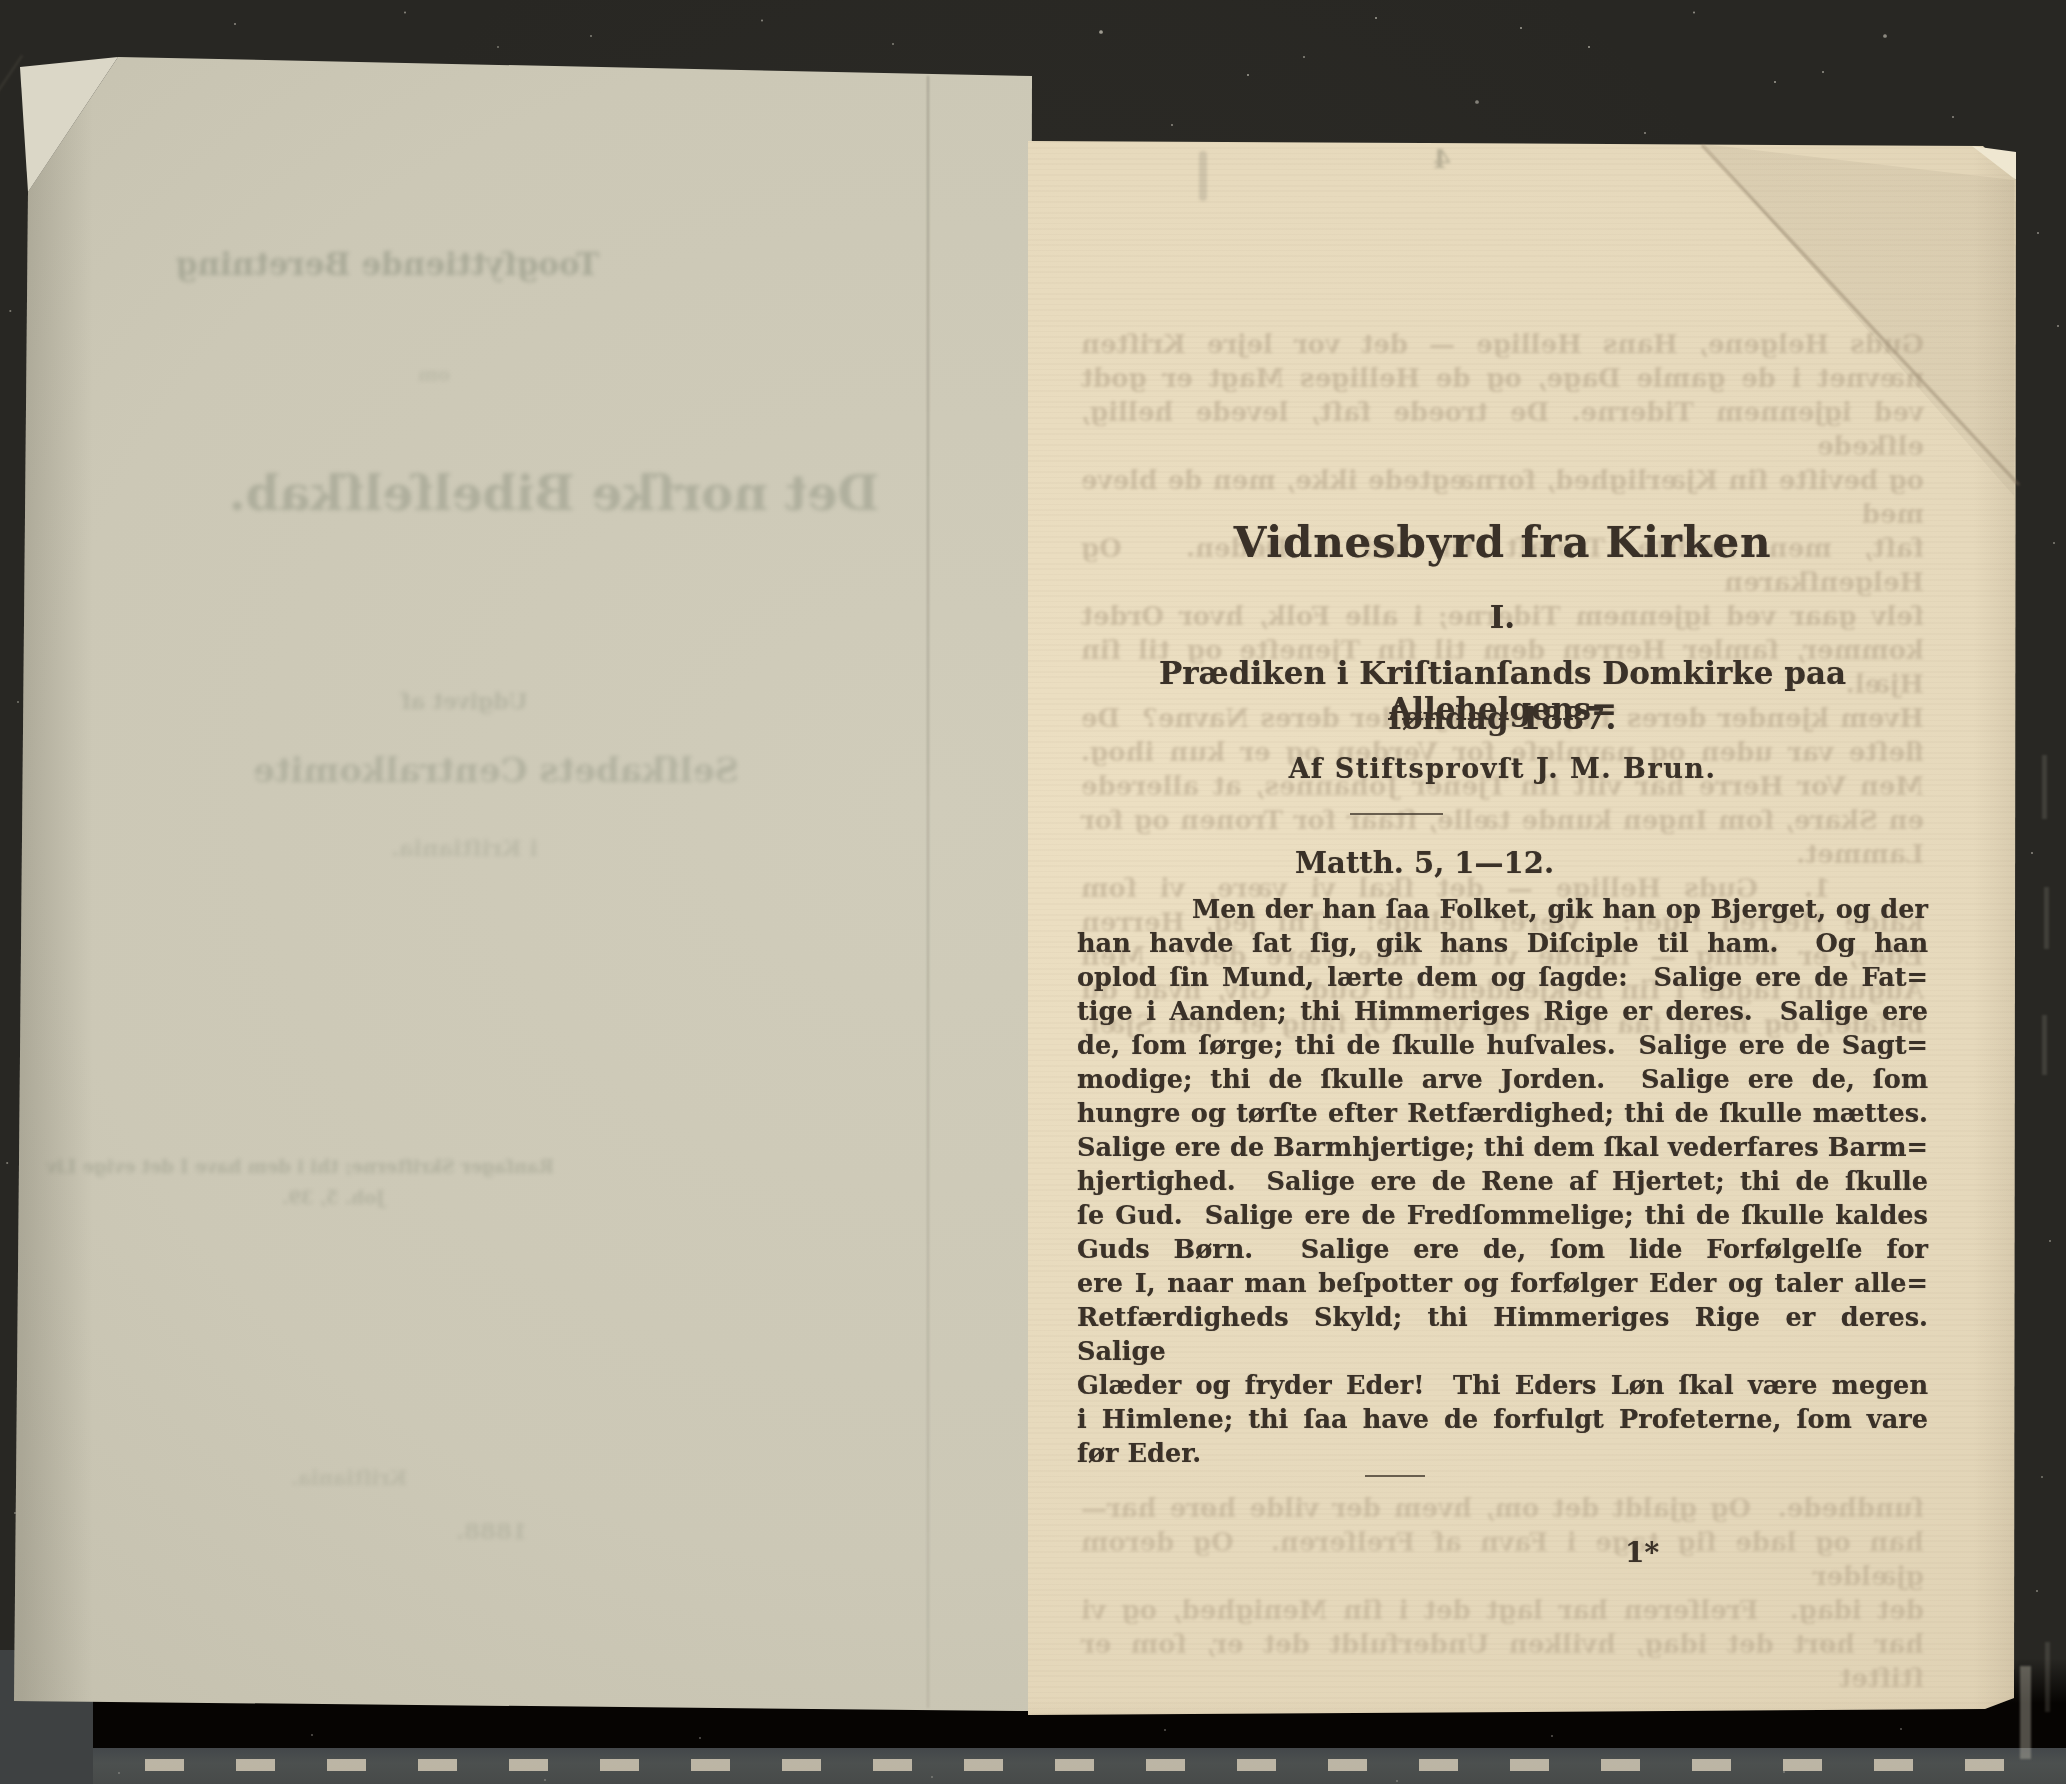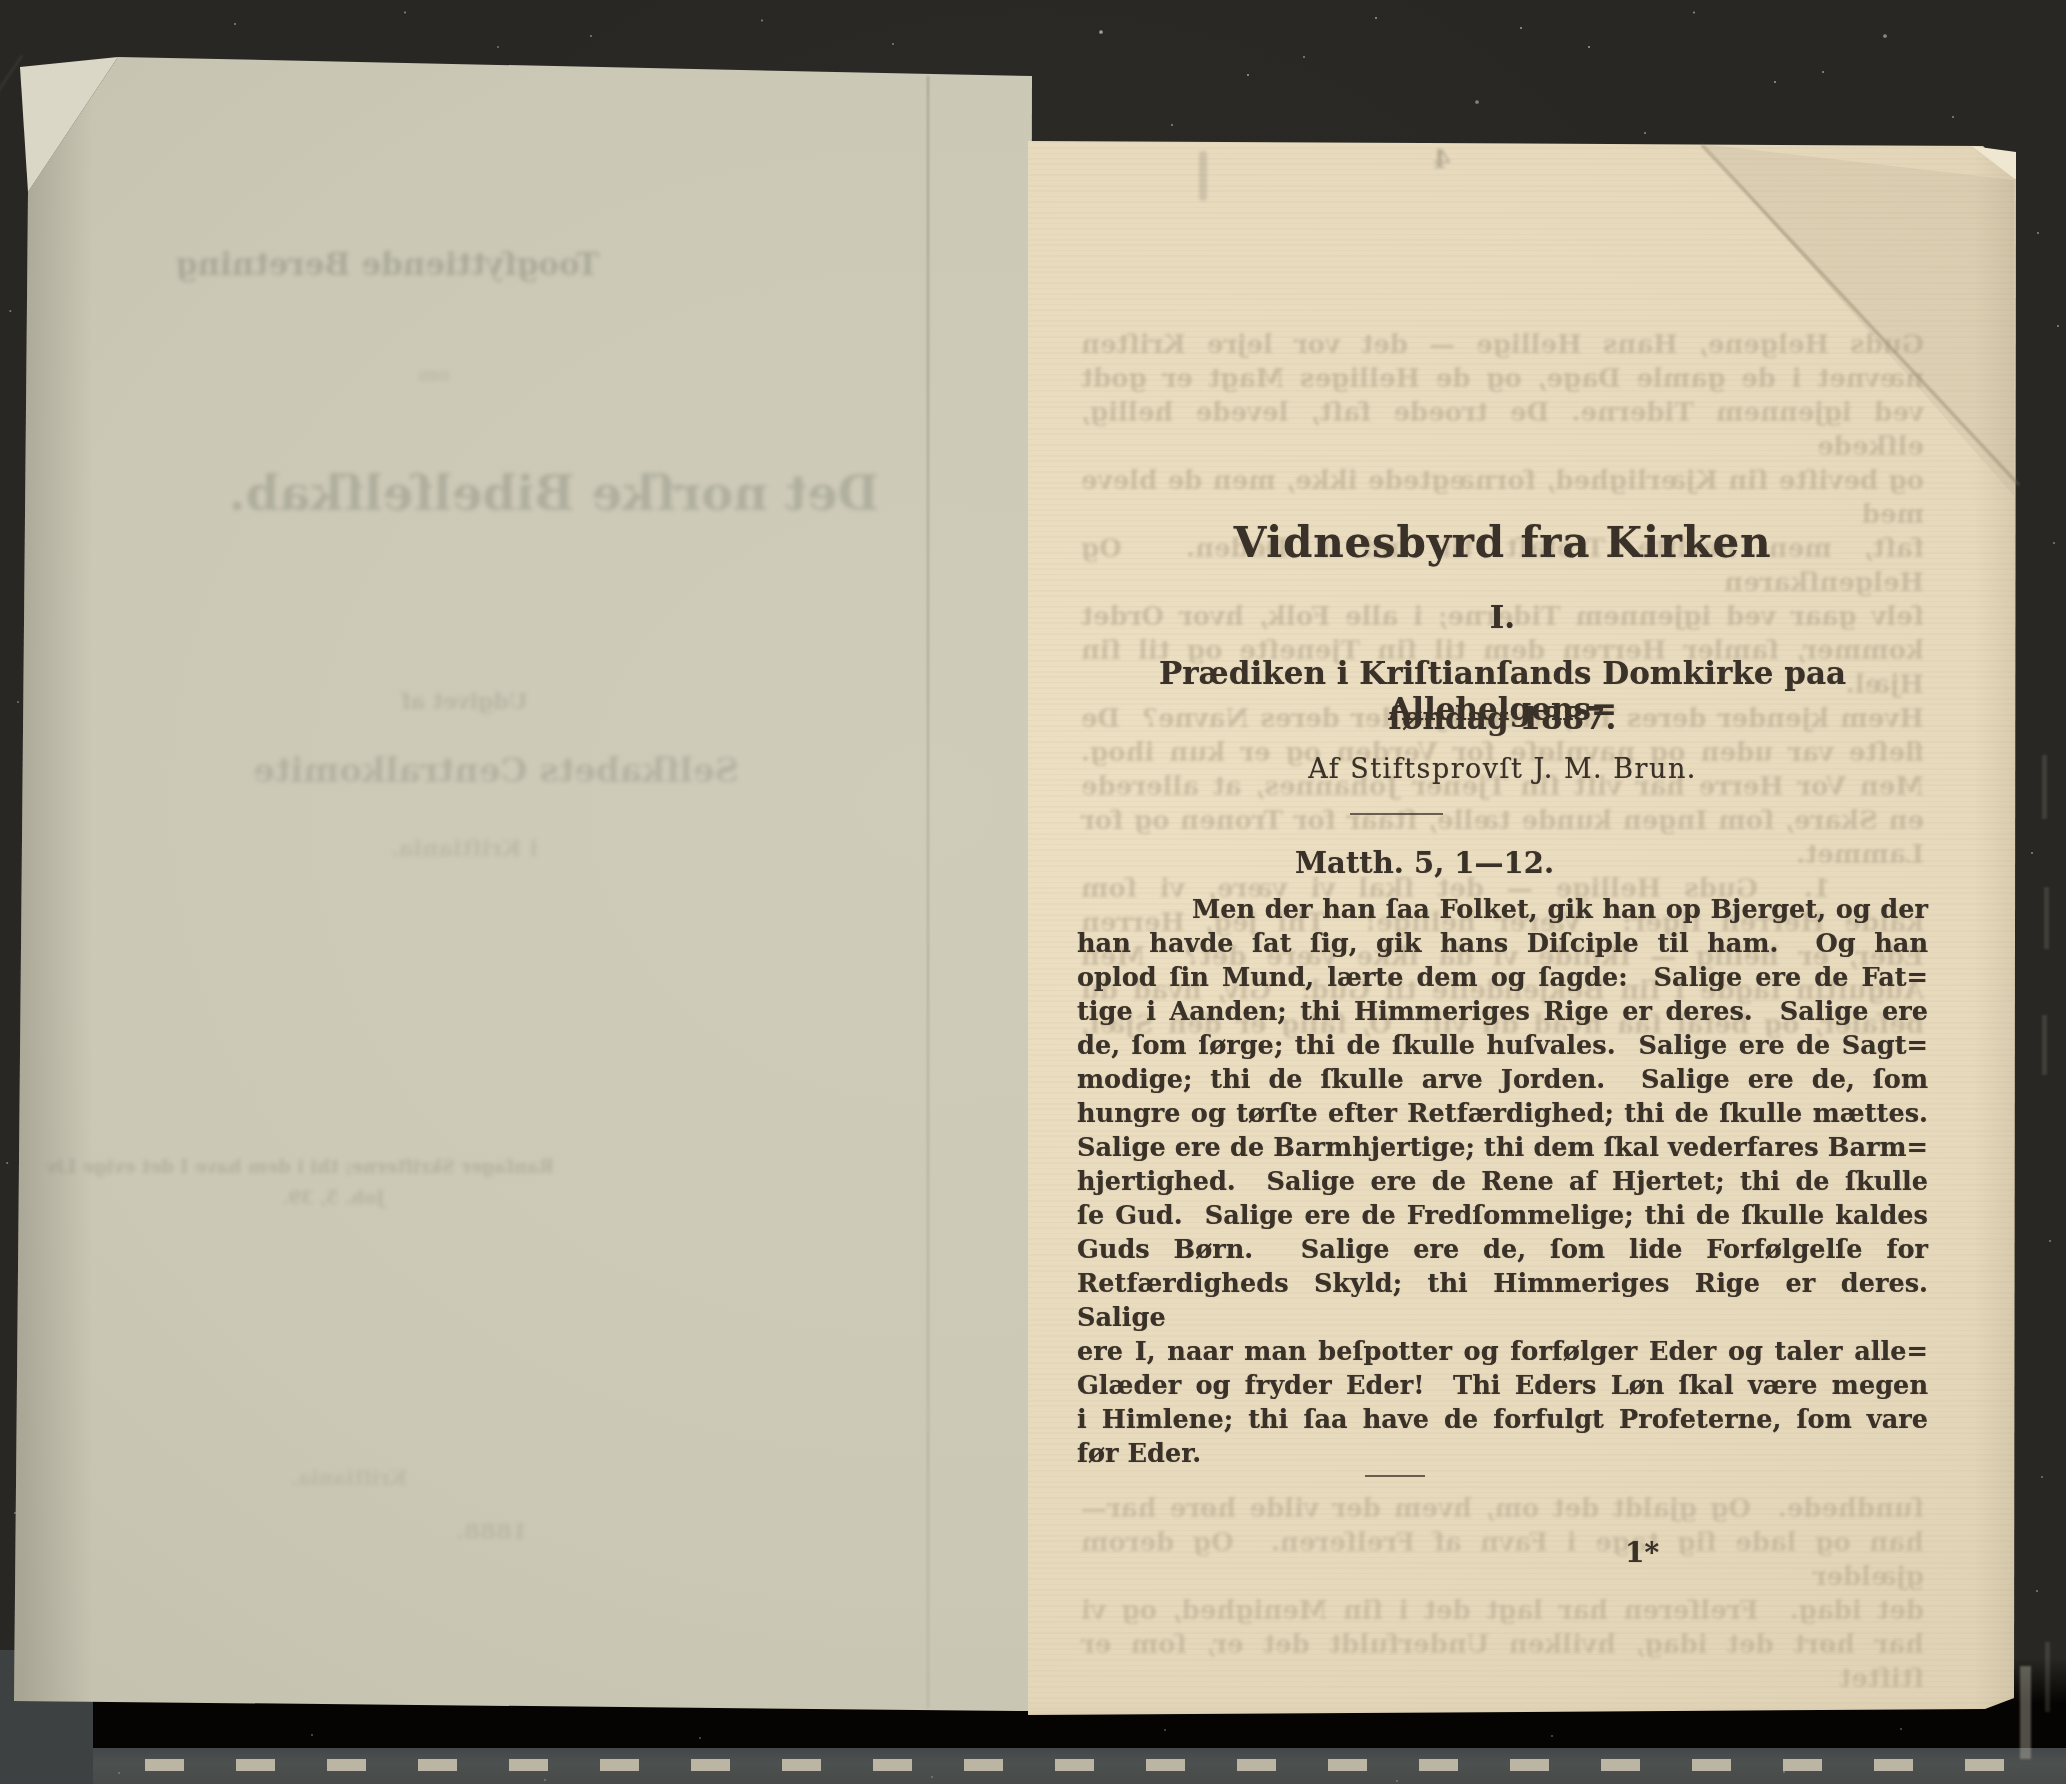--- a/index.html
+++ b/index.html
@@ -96,21 +96,21 @@
   .smudge{position:absolute;left:1199px;top:151px;width:7.7px;height:50px;z-index:6;
     background:rgba(120,115,98,.22);filter:blur(1.5px);border-radius:3.9px;}
   
   .pr{position:absolute;z-index:7;color:#3a3128;font-weight:700;
     text-shadow:0 0 0.8px rgba(58,49,40,.5);}
   .rp-center{left:1077px;width:851px;text-align:center;}
   .rp-heading{top:518px;font-size:42px;letter-spacing:0.8px;text-align:center;}
   .rp-numeral{top:599px;font-size:31px;}
   .rp-title1{top:655px;font-size:31px;}
   .rp-title2{top:700px;font-size:31px;}
-  .rp-byline{top:753px;font-size:27px;font-weight:400;letter-spacing:1.5px;}
+  .rp-byline{top:753px;font-size:27px;font-weight:700;letter-spacing:1.5px;}
   .rule{position:absolute;z-index:7;height:2.3px;background:rgba(62,52,42,.75);filter:blur(0.3px);}
   .rule-mid{left:1350px;top:813px;width:93px;}
   .rule-end{left:1365px;top:1475px;width:60px;}
   .rp-matth{top:846px;font-size:29px;left:999px;width:851px;}
   .rp-body{position:absolute;left:1077px;top:892px;width:851px;z-index:7;}
   .rp-body>div{font-size:25.6px;line-height:34px;font-weight:700;color:#3a3128;
     text-shadow:0 0 0.8px rgba(58,49,40,.5);
     text-align:justify;text-align-last:justify;white-space:pre-wrap;}
   .rp-body>div:first-child{text-indent:115px;}
   .rp-body>div:last-child{text-align-last:left;}
@@ -205,22 +205,22 @@
       <div>han havde ſat ſig, gik hans Diſciple til ham.  Og han</div>
       <div>oplod ſin Mund, lærte dem og ſagde:  Salige ere de Fat=</div>
       <div>tige i Aanden; thi Himmeriges Rige er deres.  Salige ere</div>
       <div>de, ſom ſørge; thi de ſkulle huſvales.  Salige ere de Sagt=</div>
       <div>modige; thi de ſkulle arve Jorden.  Salige ere de, ſom</div>
       <div>hungre og tørſte efter Retfærdighed; thi de ſkulle mættes.</div>
       <div>Salige ere de Barmhjertige; thi dem ſkal vederfares Barm=</div>
       <div>hjertighed.  Salige ere de Rene af Hjertet; thi de ſkulle</div>
       <div>ſe Gud.  Salige ere de Fredſommelige; thi de ſkulle kaldes</div>
       <div>Guds Børn.  Salige ere de, ſom lide Forfølgelſe for</div>
+      <div>ere I, naar man beſpotter og forfølger Eder og taler alle=</div>
       <div>Retfærdigheds Skyld; thi Himmeriges Rige er deres.  Salige</div>
-      <div>ere I, naar man beſpotter og forfølger Eder og taler alle=</div>
       <div>Glæder og fryder Eder!  Thi Eders Løn ſkal være megen</div>
       <div>i Himlene; thi ſaa have de forfulgt Profeterne, ſom vare</div>
       <div>før Eder.</div>
     </div>
   <div class="rule rule-end"></div>
   <div class="pr rp-sig">1*</div>
 
 </div>
 
 

